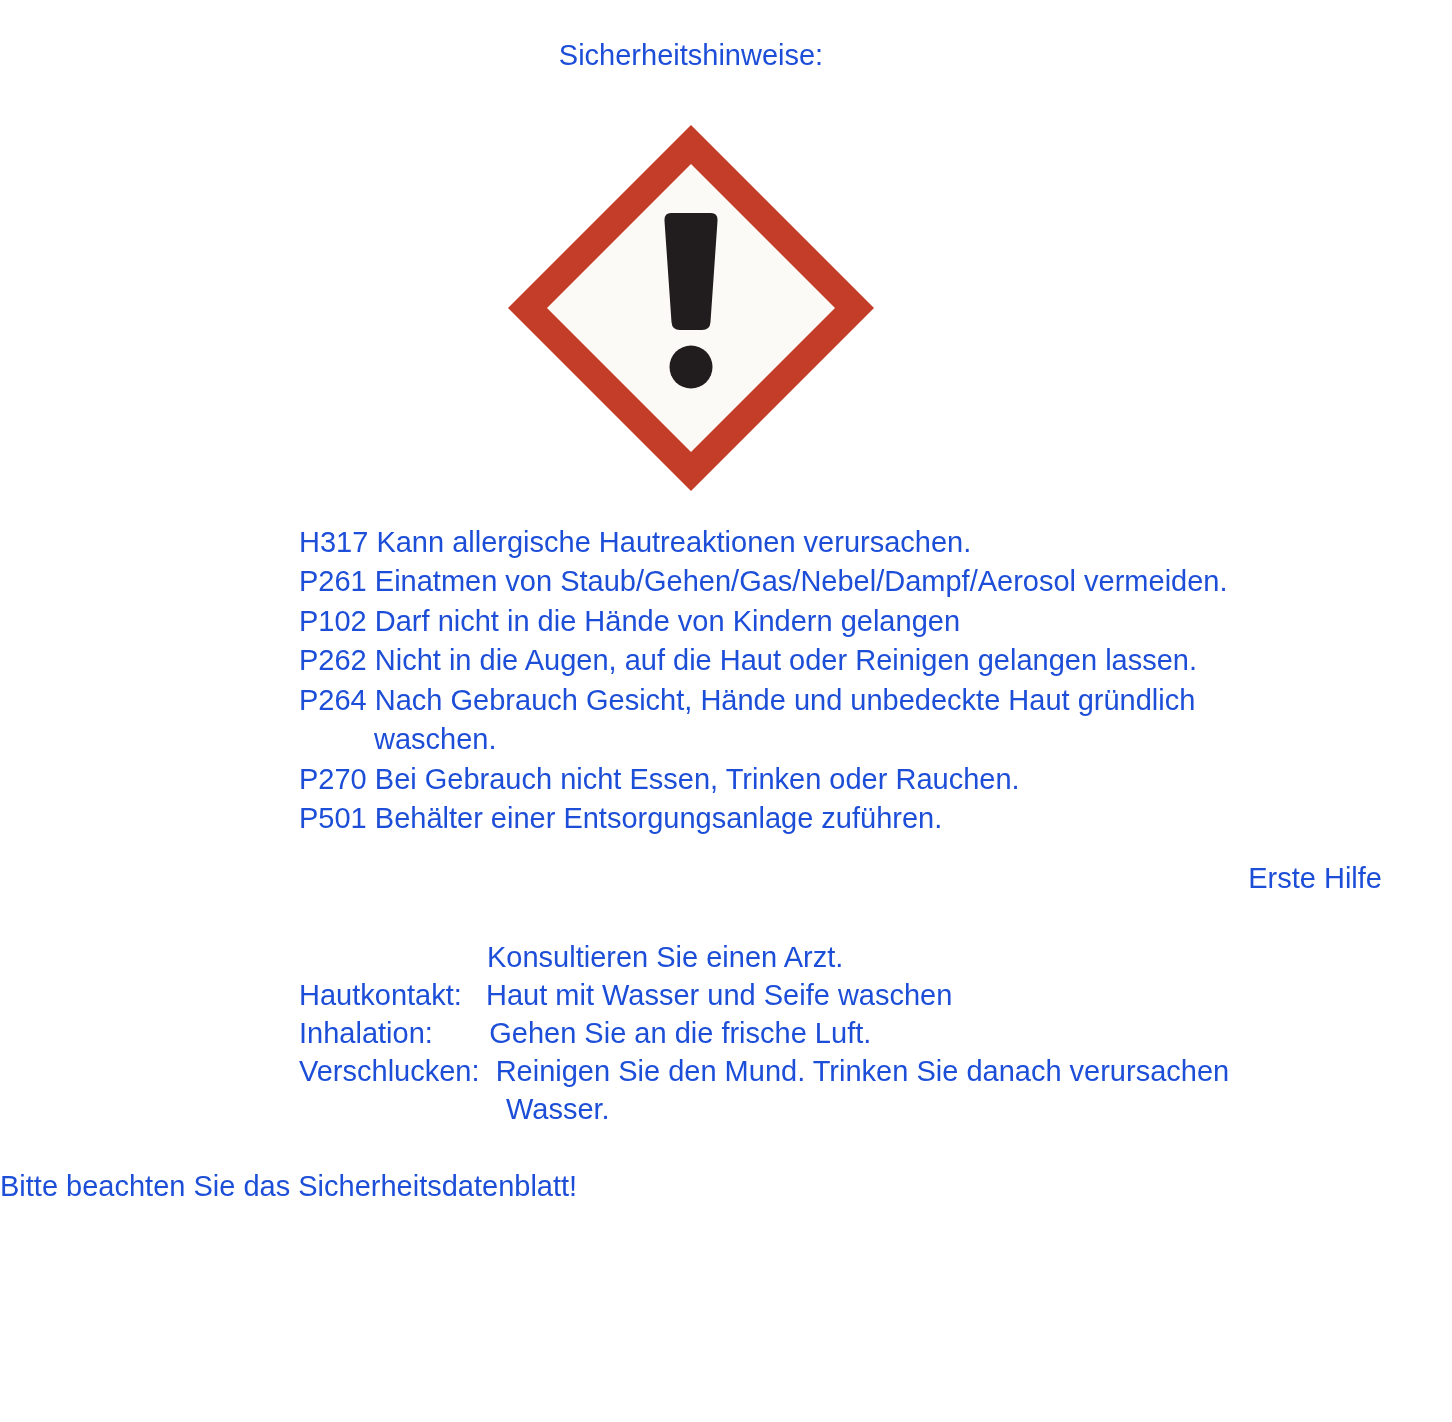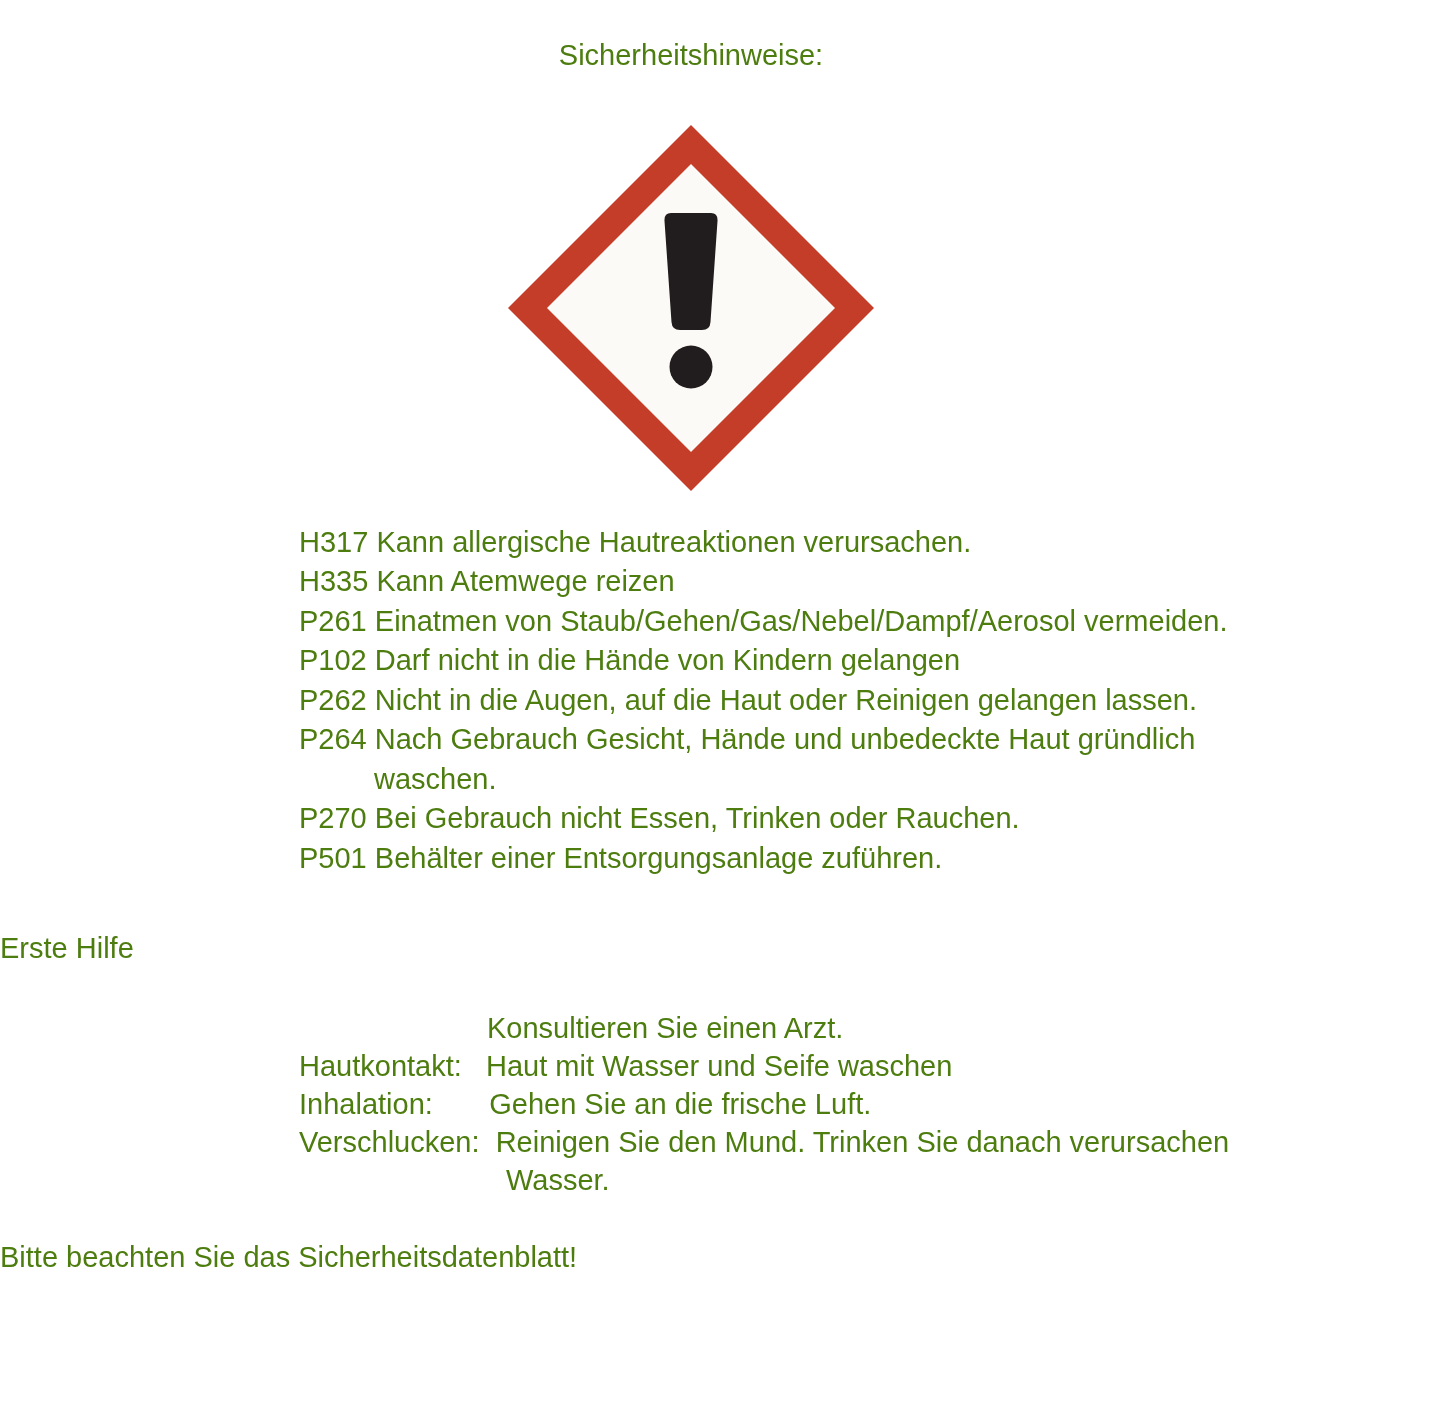--- a/index.html
+++ b/index.html
@@ -2,21 +2,21 @@
 <html><head>
 <meta charset="utf-8">
 <style>
   * { margin: 0; padding: 0; box-sizing: border-box; }
   html, body { background: #ffffff; }
   .page {
     position: relative;
     width: 1452px;
     height: 1273px;
     background: #ffffff;
-    color: #4d7c0f;
+    color: #1d4ed8;
     font-family: "Liberation Sans", sans-serif;
     font-size: 29px;
     line-height: 39.5px;
     overflow: hidden;
   }
   .content { width: 1382px; }
   .doc-title {
     padding-top: 36px;
     text-align: center;
     white-space: pre;
@@ -30,22 +30,22 @@
   .statements {
     margin-top: 32px;
     padding-left: 299px;
   }
   .line { white-space: pre; }
   .ind-75  { padding-left: 75px; }
   .ind-188 { padding-left: 188px; }
   .ind-190 { padding-left: 190px; }
   .ind-207 { padding-left: 207px; }
   .section-heading {
-    margin-top: 51px;
-    text-align: left;
+    margin-top: 20px;
+    text-align: right;
     white-space: pre;
   }
   .first-aid {
     margin-top: 40px;
     padding-left: 299px;
     line-height: 38px;
   }
   .footer-note {
     margin-top: 39px;
     white-space: pre;
@@ -63,21 +63,20 @@
       <svg width="366" height="366" viewBox="0 0 366 366" xmlns="http://www.w3.org/2000/svg" role="img">
         <polygon points="183,0 366,183 183,366 0,183" fill="#c43d29"></polygon>
         <polygon points="183,39 327,183 183,327 39,183" fill="#fbfaf6"></polygon>
         <path d="M 163,88 L 203,88 Q 210,88 209.5,96 L 202.5,197 Q 202,205 194,205 L 172,205 Q 164,205 163.5,197 L 156.5,96 Q 156,88 163,88 Z" fill="#211c1d"></path>
         <circle cx="183" cy="242" r="21.5" fill="#211c1d"></circle>
       </svg>
     </div>
 
     <div class="statements">
       <div class="line">H317 Kann allergische Hautreaktionen verursachen.</div>
-      <div class="line">H335 Kann Atemwege reizen</div>
       <div class="line">P261 Einatmen von Staub/Gehen/Gas/Nebel/Dampf/Aerosol vermeiden.</div>
       <div class="line">P102 Darf nicht in die Hände von Kindern gelangen</div>
       <div class="line">P262 Nicht in die Augen, auf die Haut oder Reinigen gelangen lassen.</div>
       <div class="line">P264 Nach Gebrauch Gesicht, Hände und unbedeckte Haut gründlich</div>
       <div class="line ind-75">waschen.</div>
       <div class="line">P270 Bei Gebrauch nicht Essen, Trinken oder Rauchen.</div>
       <div class="line">P501 Behälter einer Entsorgungsanlage zuführen.</div>
     </div>
 
     <div class="section-heading">Erste Hilfe</div>

